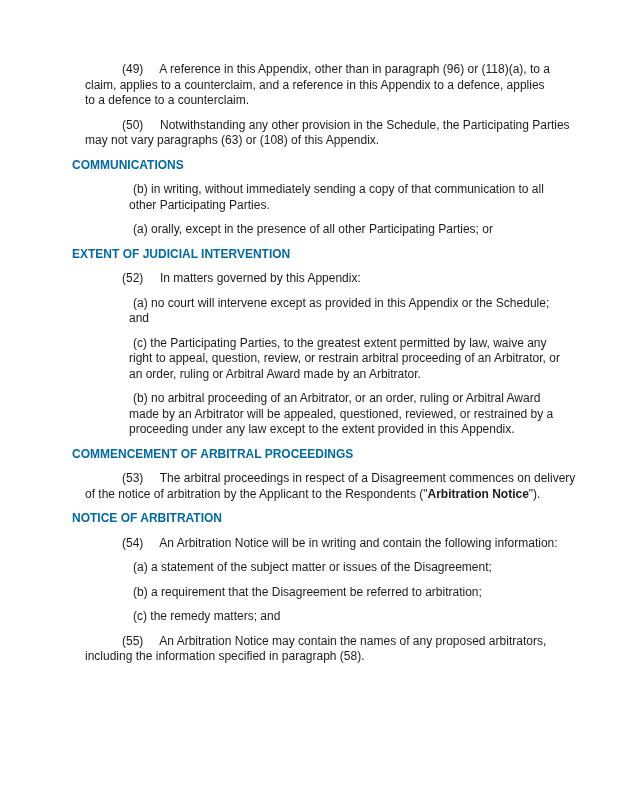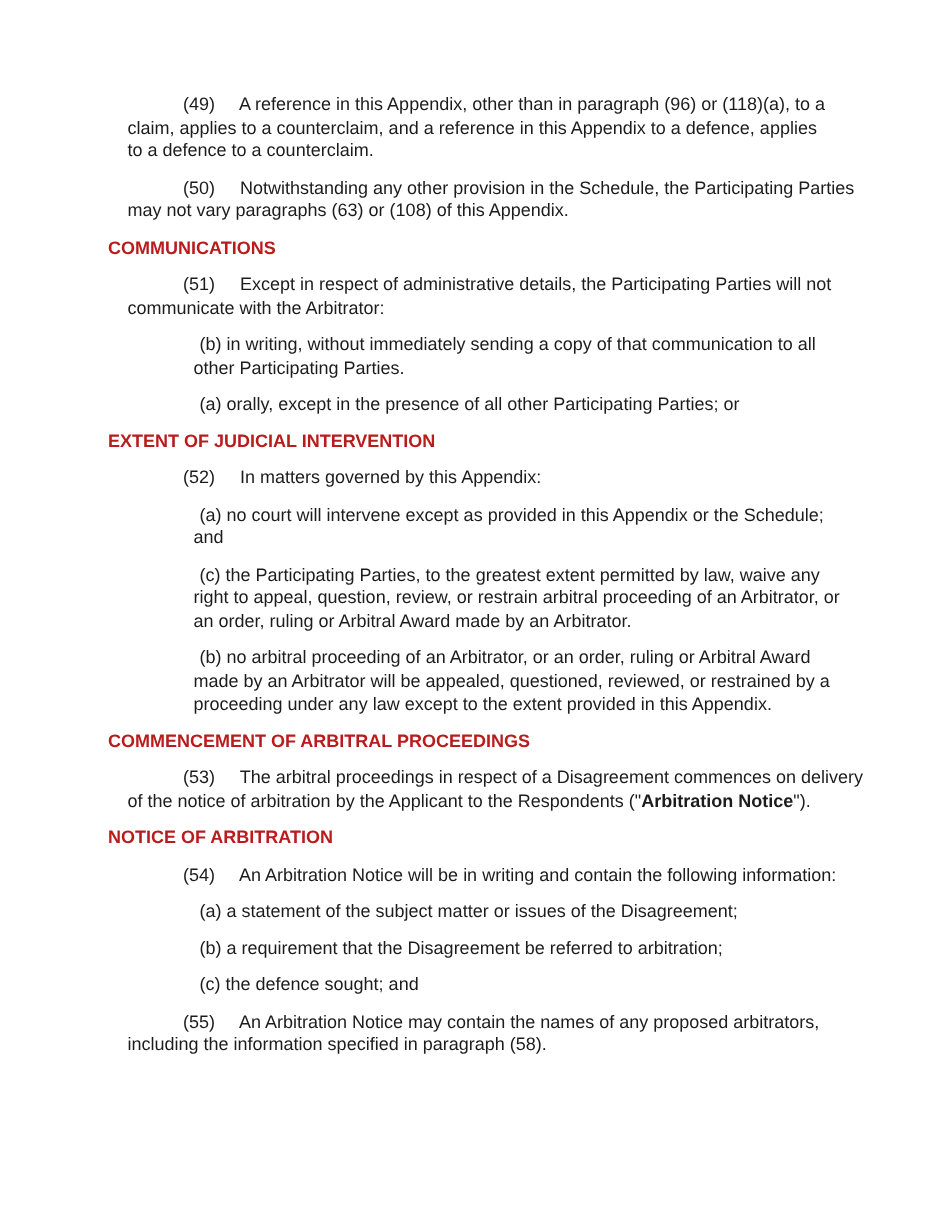--- a/index.html
+++ b/index.html
@@ -37,40 +37,38 @@
   }
   
   .s {
     margin: 9px 0 0 57px;
     text-indent: 4px;
   }
   
   .h {
     margin: 9px 0 0 0;
     font-weight: 700;
-    color: #b91c1c;
+    color: #0369a1;
   }
   .p b { font-weight: 700; }
 </style>
 </head>
 <body>
 
 <div class="page">
 
   <p class="p">(49)     A reference in this Appendix, other than in paragraph (96) or (118)(a), to a
 claim, applies to a counterclaim, and a reference in this Appendix to a defence, applies
 to a defence to a counterclaim.</p>
 
   <p class="p">(50)     Notwithstanding any other provision in the Schedule, the Participating Parties
 may not vary paragraphs (63) or (108) of this Appendix.</p>
 
   <h3 class="h">COMMUNICATIONS</h3>
 
-  <p class="p">(51)     Except in respect of administrative details, the Participating Parties will not
-communicate with the Arbitrator:</p>
 
   <p class="s">(b) in writing, without immediately sending a copy of that communication to all
 other Participating Parties.</p>
 
   <p class="s">(a) orally, except in the presence of all other Participating Parties; or</p>
 
   <h3 class="h">EXTENT OF JUDICIAL INTERVENTION</h3>
 
   <p class="p">(52)     In matters governed by this Appendix:</p>
 
@@ -91,19 +89,19 @@
 of the notice of arbitration by the Applicant to the Respondents ("</span><b>Arbitration Notice</b><span>").</span></p>
 
   <h3 class="h">NOTICE OF ARBITRATION</h3>
 
   <p class="p">(54)     An Arbitration Notice will be in writing and contain the following information:</p>
 
   <p class="s">(a) a statement of the subject matter or issues of the Disagreement;</p>
 
   <p class="s">(b) a requirement that the Disagreement be referred to arbitration;</p>
 
-  <p class="s">(c) the defence sought; and</p>
+  <p class="s">(c) the remedy matters; and</p>
 
 
   <p class="p">(55)     An Arbitration Notice may contain the names of any proposed arbitrators,
 including the information specified in paragraph (58).</p>
 
 </div>
 
 </body></html>

